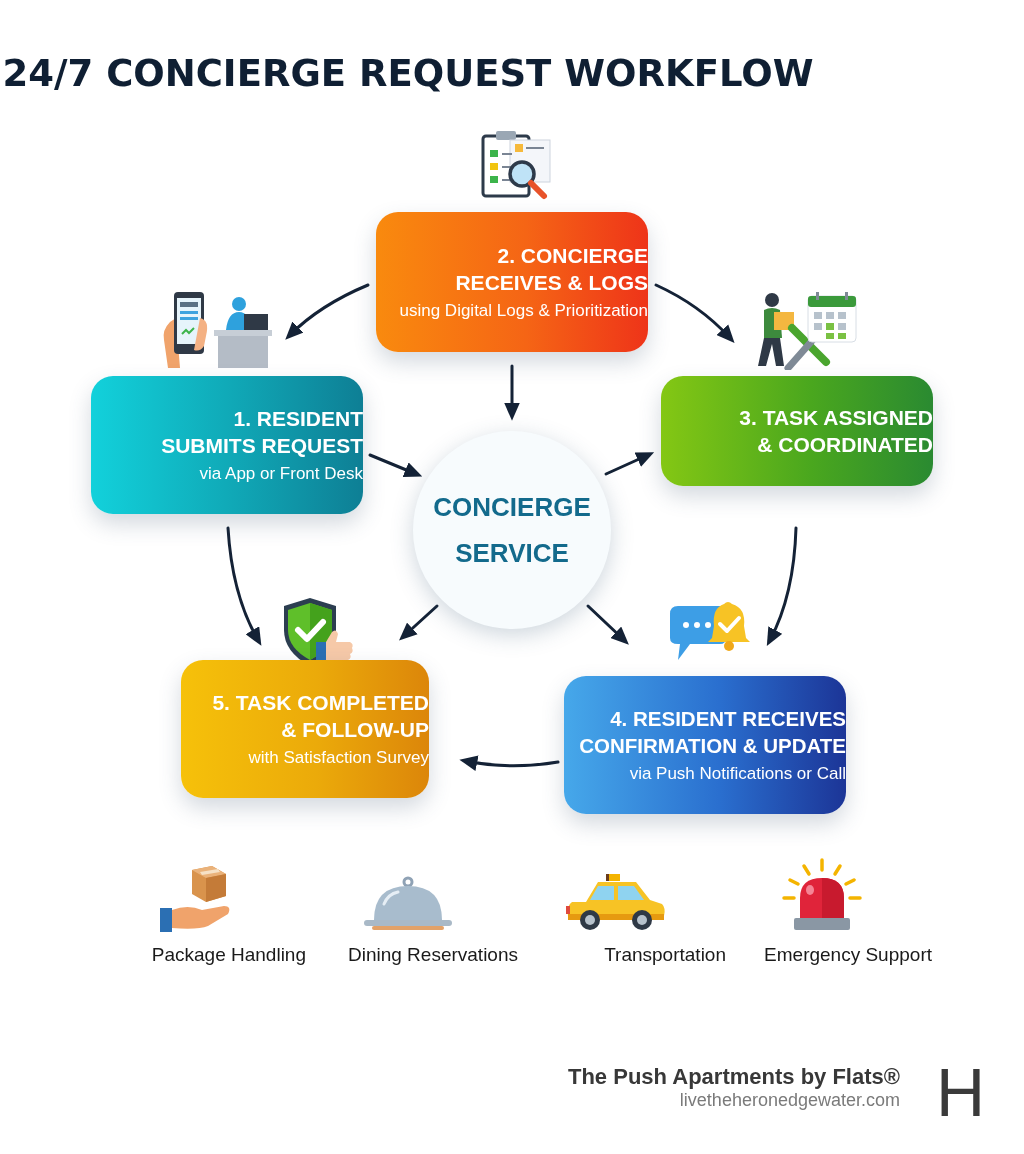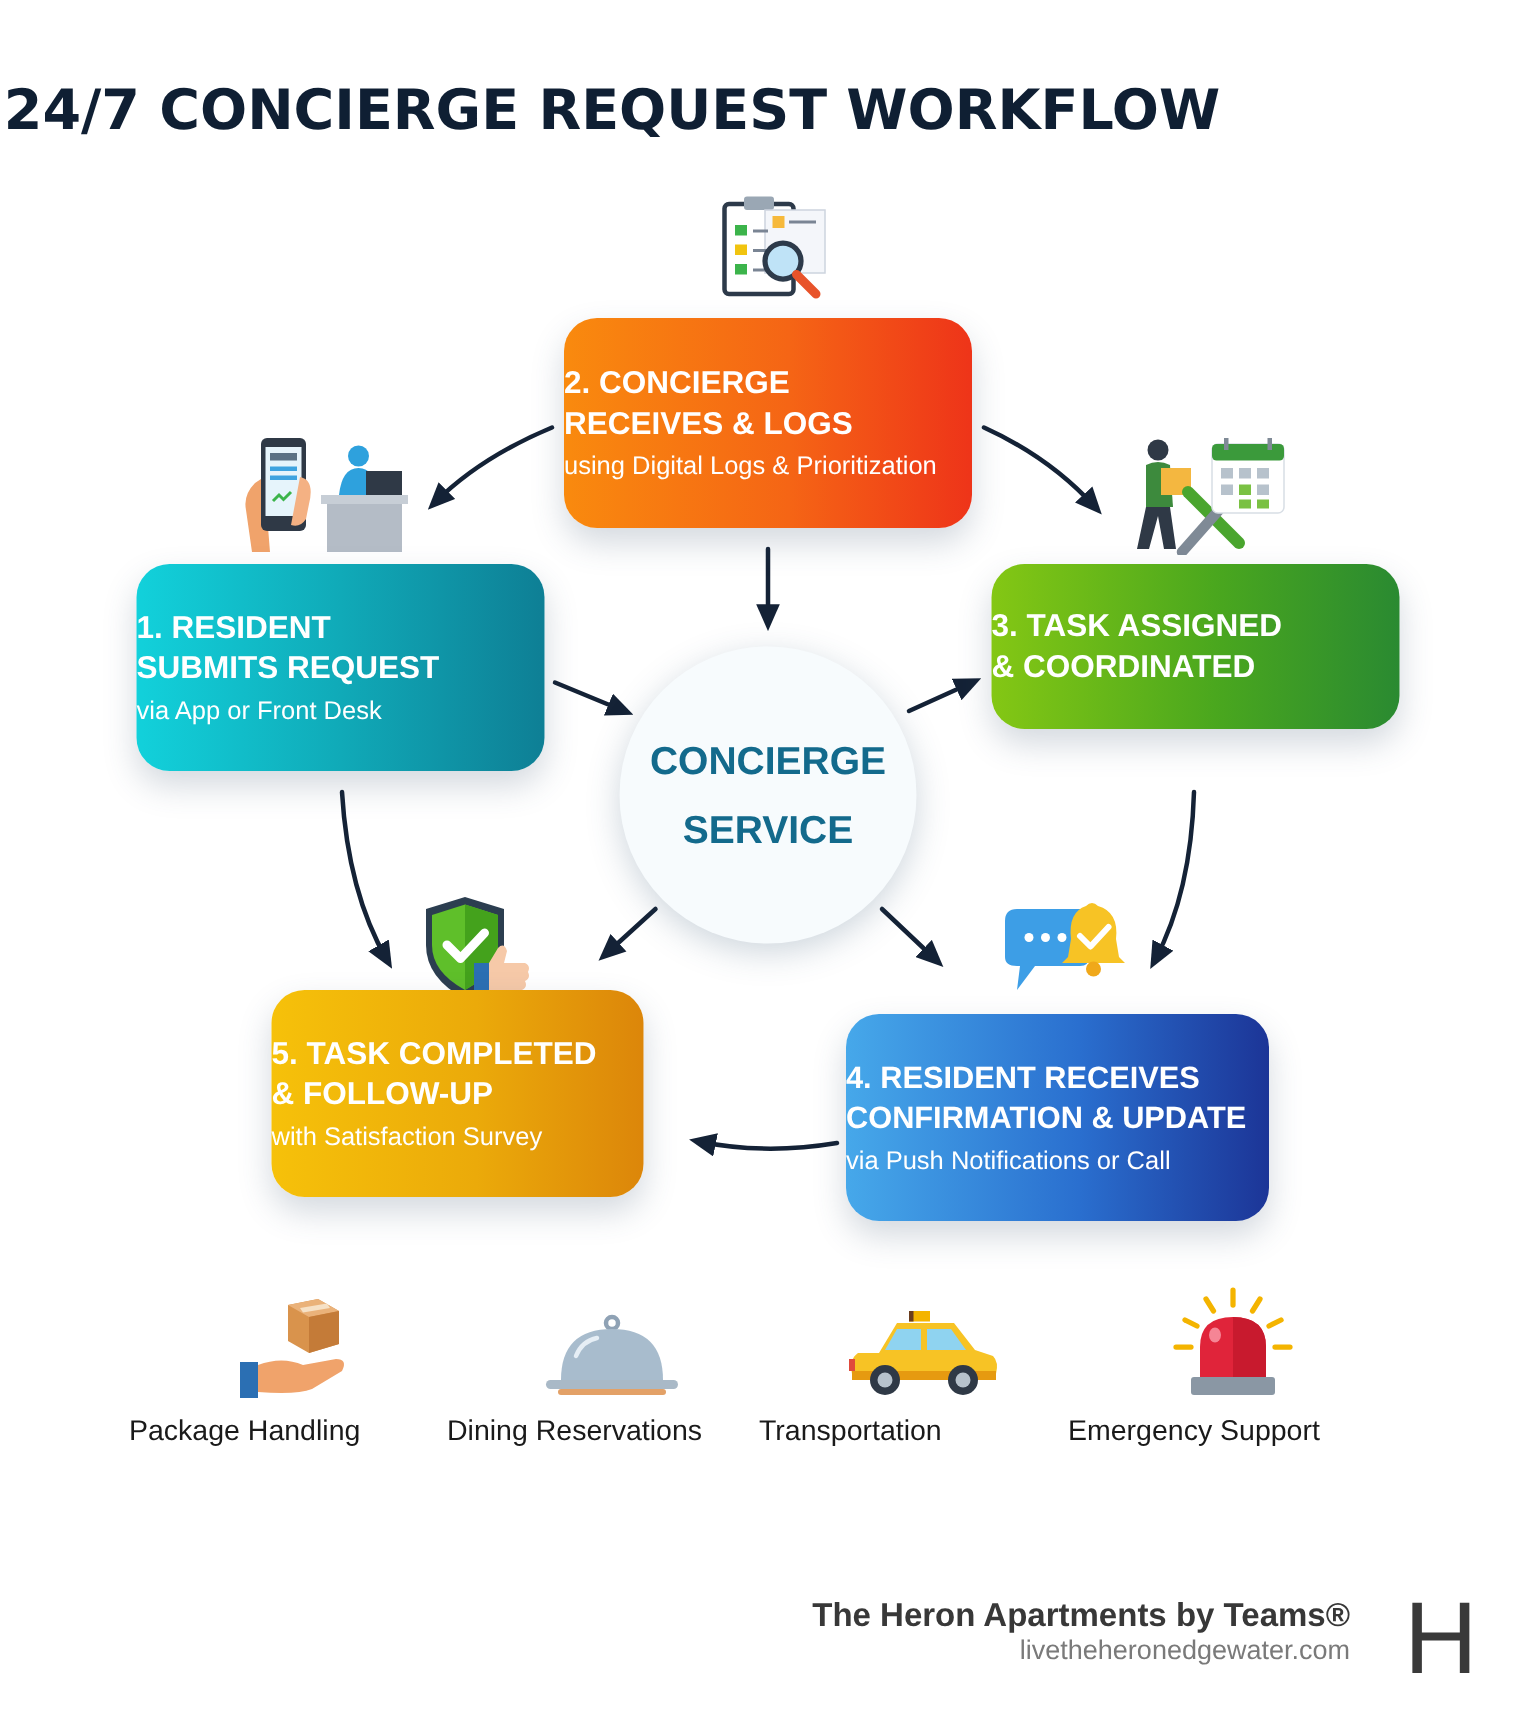--- a/index.html
+++ b/index.html
@@ -9,21 +9,21 @@
     font-family:"Liberation Sans", sans-serif;
   }
   .title {
     position:absolute; top:52px; left:0; width:816px; text-align:center;
     font-family:"DejaVu Sans", sans-serif; font-weight:bold;
     font-size:37px; letter-spacing:0px; color:#0f1f33;
   }
   .box {
     position:absolute; border-radius:22px; color:#fff; text-align:center;
     box-shadow:0 10px 22px rgba(60,80,110,0.22);
-    display:flex; flex-direction:column; justify-content:center; align-items:flex-start;
+    display:flex; flex-direction:column; justify-content:center; align-items:flex-end;
   }
   .box .head {
     font-family:"Liberation Sans", sans-serif; font-weight:bold;
     font-size:21px; line-height:27px; text-transform:uppercase;
   }
   .box .sub {
     font-family:"Liberation Sans", sans-serif; 
     font-size:17px; line-height:24px; margin-top:3px;
   }
   #box2 { left:376px; top:212px; width:272px; height:140px;
@@ -40,21 +40,21 @@
 
   .hub {
     position:absolute; left:413px; top:431px; width:198px; height:198px; border-radius:50%;
     background:#f7fbfd; box-shadow:0 6px 22px rgba(60,90,120,0.25);
     display:flex; flex-direction:column; justify-content:center; align-items:center;
     color:#136a8c; font-weight:bold; font-size:26px; line-height:31px; text-align:center;gap:15px;
   }
   .arrows { position:absolute; left:0; top:0; }
   .icon { position:absolute; }
   .svc {
-    position:absolute; top:852px; width:220px; text-align:left;
+    position:absolute; top:852px; width:220px; text-align:right;
   }
   .svc .svc-icon { height:80px; display:flex; justify-content:center; align-items:flex-end; }
   .svc .svc-label { margin-top:12px; font-size:19px; color:#1a1a1a; }
   .footer-name {
     position:absolute; right:124px; top:1064px; font-weight:bold; font-size:22px; color:#383838;
     font-family:"Liberation Sans", sans-serif;
   }
   .footer-url {
     position:absolute; right:124px; top:1090px; font-size:18px; color:#7a7a7a;
   }
@@ -268,15 +268,15 @@
       </g>
       <path d="M18,60 L18,40 Q18,20 40,20 Q62,20 62,40 L62,60 Z" fill="#e0243a"></path>
       <path d="M40,20 Q62,20 62,40 L62,60 L40,60 Z" fill="#c81a2e"></path>
       <ellipse cx="28" cy="32" rx="4" ry="5" fill="#f58595"></ellipse>
       <rect x="12" y="60" width="56" height="12" rx="2" fill="#8a97a4"></rect>
     </svg>
   </div>
   <div class="svc-label">Emergency Support</div>
 </div>
 
-<div class="footer-name">The Heron Apartments by Teams®</div>
+<div class="footer-name">The Push Apartments by Flats®</div>
 <div class="footer-url">livetheheronedgewater.com</div>
 <div class="footer-logo">H</div>
 
 </body></html>

